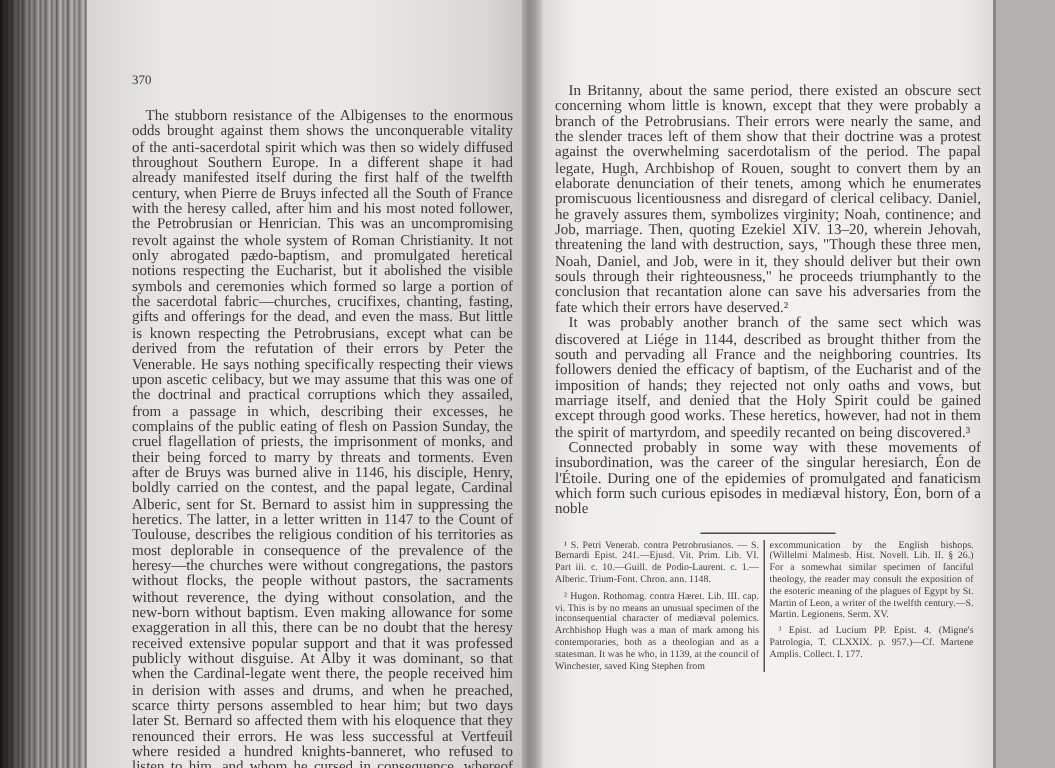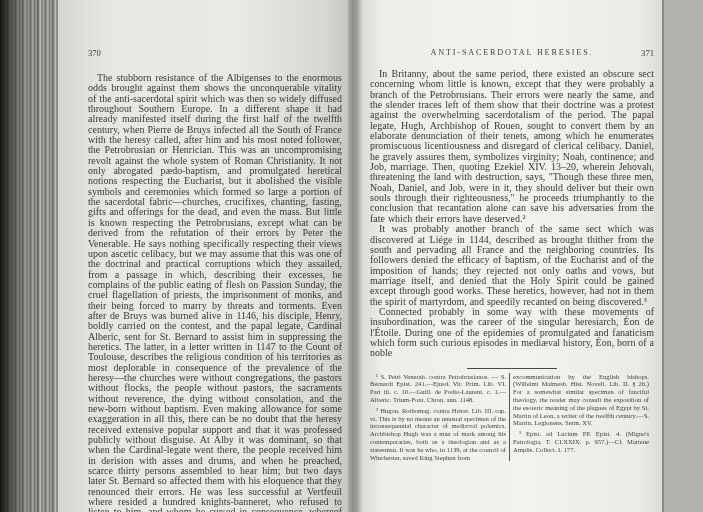--- a/index.html
+++ b/index.html
@@ -45,21 +45,21 @@
   .page-right {
     left: 362px; width: 300px;
     background: linear-gradient(90deg, #dcdad6 0%, #efeeea 7%, #f3f2ee 55%, #eceae6 93%, #dddbd7 100%);
     box-shadow: 2px 0 0 rgba(110,108,104,0.55);
   }
 
   .page-inner { position: absolute; top: 48px; }
   .page-left  .page-inner { left: 30px; width: 254px; }
   .page-right .page-inner { left: 8px;  width: 284px; }
 
-  .page-head { position: relative; height: 13px; }
+  .page-head { position: relative; height: 13px; text-decoration: underline; }
   .running-head {
     display: block; text-align: center;
     font-size: 8.2px; letter-spacing: 1.8px; color: #46433f;
   }
   .folio { position: absolute; top: 0; font-size: 8.6px; }
   .folio-left  { left: 0; }
   .folio-right { right: 0; }
 
   .body-block-left  { margin-top: 12px; }
   .body-block-right { margin-top: 8px; }
@@ -105,24 +105,20 @@
       <div class="body-block-left">
         <p class="body-text indent">The stubborn resistance of the Albigenses to the enormous odds brought against them shows the unconquerable vitality of the anti-sacerdotal spirit which was then so widely diffused throughout Southern Europe. In a different shape it had already manifested itself during the first half of the twelfth century, when Pierre de Bruys infected all the South of France with the heresy called, after him and his most noted follower, the Petrobrusian or Henrician. This was an uncompromising revolt against the whole system of Roman Christianity. It not only abrogated pædo-baptism, and promulgated heretical notions respecting the Eucharist, but it abolished the visible symbols and ceremonies which formed so large a portion of the sacerdotal fabric—churches, crucifixes, chanting, fasting, gifts and offerings for the dead, and even the mass. But little is known respecting the Petrobrusians, except what can be derived from the refutation of their errors by Peter the Venerable. He says nothing specifically respecting their views upon ascetic celibacy, but we may assume that this was one of the doctrinal and practical corruptions which they assailed, from a passage in which, describing their excesses, he complains of the public eating of flesh on Passion Sunday, the cruel flagellation of priests, the imprisonment of monks, and their being forced to marry by threats and torments. Even after de Bruys was burned alive in 1146, his disciple, Henry, boldly carried on the contest, and the papal legate, Cardinal Alberic, sent for St. Bernard to assist him in suppressing the heretics. The latter, in a letter written in 1147 to the Count of Toulouse, describes the religious condition of his territories as most deplorable in consequence of the prevalence of the heresy—the churches were without congregations, the pastors without flocks, the people without pastors, the sacraments without reverence, the dying without consolation, and the new-born without baptism. Even making allowance for some exaggeration in all this, there can be no doubt that the heresy received extensive popular support and that it was professed publicly without disguise. At Alby it was dominant, so that when the Cardinal-legate went there, the people received him in derision with asses and drums, and when he preached, scarce thirty persons assembled to hear him; but two days later St. Bernard so affected them with his eloquence that they renounced their errors. He was less successful at Vertfeuil where resided a hundred knights-banneret, who refused to listen to him, and whom he cursed in consequence, whereof they all perished miserably. Though St. Bernard was forced to return to Clairvaux</p>
       </div>
     </div>
   </div>
 
   <div class="gutter"></div>
 
   <div class="page page-right">
     <div class="page-inner">
-      <div class="page-head">
-        <span class="running-head">ANTI-SACERDOTAL HERESIES.</span>
-        <span class="folio folio-right">371</span>
-      </div>
       <div class="body-block-right">
         <p class="body-text indent">In Britanny, about the same period, there existed an obscure sect concerning whom little is known, except that they were probably a branch of the Petrobrusians. Their errors were nearly the same, and the slender traces left of them show that their doctrine was a protest against the overwhelming sacerdotalism of the period. The papal legate, Hugh, Archbishop of Rouen, sought to convert them by an elaborate denunciation of their tenets, among which he enumerates promiscuous licentiousness and disregard of clerical celibacy. Daniel, he gravely assures them, symbolizes virginity; Noah, continence; and Job, marriage. Then, quoting Ezekiel XIV. 13–20, wherein Jehovah, threatening the land with destruction, says, "Though these three men, Noah, Daniel, and Job, were in it, they should deliver but their own souls through their righteousness," he proceeds triumphantly to the conclusion that recantation alone can save his adversaries from the fate which their errors have deserved.²</p>
         <p class="body-text indent">It was probably another branch of the same sect which was discovered at Liége in 1144, described as brought thither from the south and pervading all France and the neighboring countries. Its followers denied the efficacy of baptism, of the Eucharist and of the imposition of hands; they rejected not only oaths and vows, but marriage itself, and denied that the Holy Spirit could be gained except through good works. These heretics, however, had not in them the spirit of martyrdom, and speedily recanted on being discovered.³</p>
         <p class="body-text indent">Connected probably in some way with these movements of insubordination, was the career of the singular heresiarch, Éon de l'Étoile. During one of the epidemies of promulgated and fanaticism which form such curious episodes in mediæval history, Éon, born of a noble</p>
       </div>
 
       <div class="footnote-rule"></div>
 
       <div class="footnotes">
         <div class="fn-col fn-col-left">

